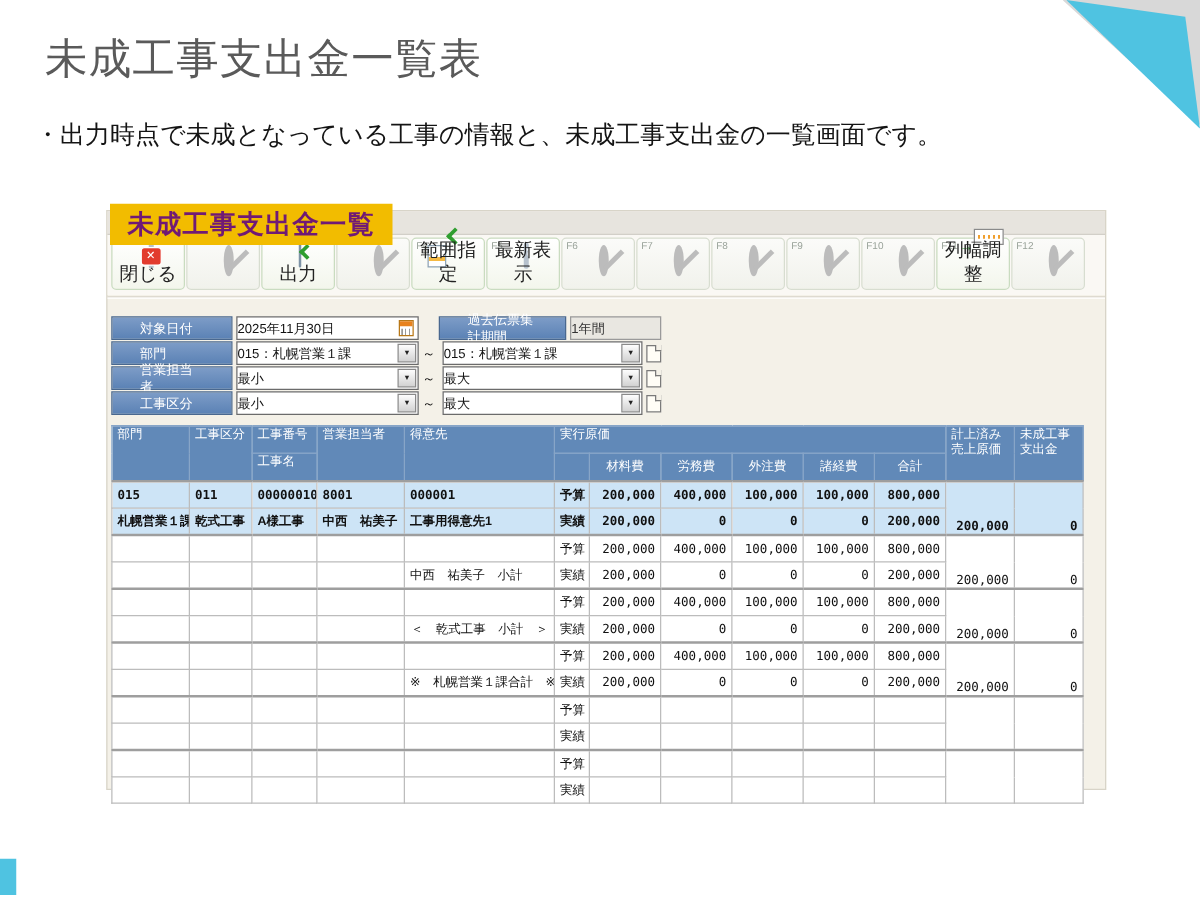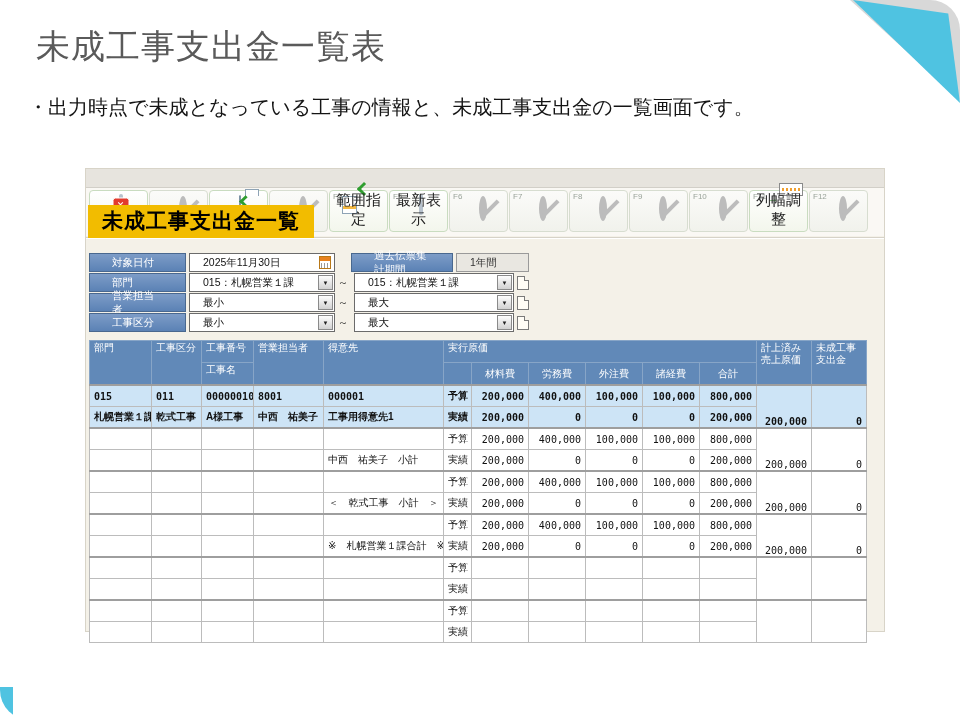--- a/index.html
+++ b/index.html
@@ -1,34 +1,34 @@
 <!DOCTYPE html>
 <html><head>
 <meta charset="utf-8">
 <style>
   html,body{margin:0;padding:0;background:#fff;width:960px;height:720px;overflow:hidden;
     font-family:"Liberation Sans","DejaVu Sans",sans-serif;}
-  .slide{position:relative;width:960px;height:720px;background:#fff;overflow:hidden;border-radius:30px;}
+  .slide{position:relative;width:960px;height:720px;background:#fff;overflow:hidden;}
 
   
   .deco-gray{position:absolute;top:0;right:0;width:110px;height:100px;background:#d8d8d8;
     clip-path:polygon(0 0,100% 0,100% 100%);}
   .deco-cyan{position:absolute;top:0;right:0;width:107px;height:103px;background:#4fc3e1;
     clip-path:polygon(0 0,89% 13%,100% 100%);}
 
   .page-title{position:absolute;left:36px;top:24px;font-size:34px;color:#5a5a5a;letter-spacing:1px;}
   .bullet{position:absolute;left:28px;top:94px;font-size:20px;color:#141414;}
 
   
   .app{position:absolute;left:85px;top:168px;width:800px;height:464px;background:#f4f1e8;
     border:1px solid #d8d4c8;box-sizing:border-box;}
   .app-topbar{height:18px;background:#e7e4de;border-bottom:1px solid #d2cfc8;}
 
-  .callout{position:absolute;left:2px;top:-6px;background:#f2bc00;color:#000000;
-    font-size:21px;font-weight:bold;padding:2px 14px 3px;z-index:6;letter-spacing:1px;margin-top:42px;}
+  .callout{position:absolute;left:2px;top:-6px;background:#f2bc00;color:#701a75;
+    font-size:21px;font-weight:bold;padding:2px 14px 3px;z-index:6;letter-spacing:1px;}
 
   
   .toolbar{display:flex;background:#faf8f4;padding:2px 2px 2px 3px;height:44px;}
   .tbtn{position:relative;width:59px;height:42px;margin-right:1px;box-sizing:border-box;
     background:linear-gradient(#ffffff,#f3f6ec);border:1px solid #c9dcc0;border-radius:4px;}
   .tbtn.off{background:linear-gradient(#fbfbf9,#f1f2ec);border-color:#d7ddd0;}
   .fkey{position:absolute;top:1px;left:3px;font-size:8px;color:#9aa39a;}
   .tlabel{position:absolute;bottom:2px;left:0;width:100%;text-align:center;font-size:15px;color:#222;}
   .ticon{position:absolute;top:5px;left:50%;transform:translateX(-50%);}
   .tbtn.off .ticon{top:9px;}
@@ -69,21 +69,21 @@
   .toolbar-divider{height:0;border-top:1px solid #d6d2c8;border-bottom:1px solid #ffffff;margin:1px 0;}
 
   
   .filters{margin:14px 0 8px 3px;}
   .frow{display:flex;align-items:center;height:19px;margin-bottom:1px;font-size:10.5px;}
   .flabel{width:97px;height:19px;box-sizing:border-box;flex:none;
     background:linear-gradient(#7d9cc7,#5b82b5);border:1px solid #49688f;
     color:#fff;padding:0 22px;display:flex;align-items:center;}
   .flabel.wide{width:102px;margin-left:16px;}
   .ffield{position:relative;height:19px;box-sizing:border-box;flex:none;margin-left:3px;
-    background:#fff;border:1px solid #6b6b6b;display:flex;align-items:center;padding:0 13px;color:#111;}
+    background:#fff;border:1px solid #6b6b6b;display:flex;align-items:center;padding:0 0;color:#111;}
   .ffield.date{width:146px;}
   .ffield.sel{width:146px;padding-right:18px;}
   .ffield.sel2{width:160px;padding-right:18px;}
   .ffield.ro{width:73px;background:#e9e7e1;border-color:#9a9a9a;color:#333;}
   .tilde{width:16px;text-align:center;flex:none;}
   .dd{position:absolute;top:1px;right:1px;bottom:1px;width:15px;
     background:linear-gradient(#fdfdfd,#d2d2d2);border:1px solid #8a8a8a;box-sizing:border-box;}
   .dd::after{content:"▼";position:absolute;left:0;right:0;top:50%;transform:translateY(-52%);
     text-align:center;font-size:6px;color:#222;}
   .calendar-ic{position:absolute;right:3px;top:2px;width:12px;height:13px;background:#fff;

